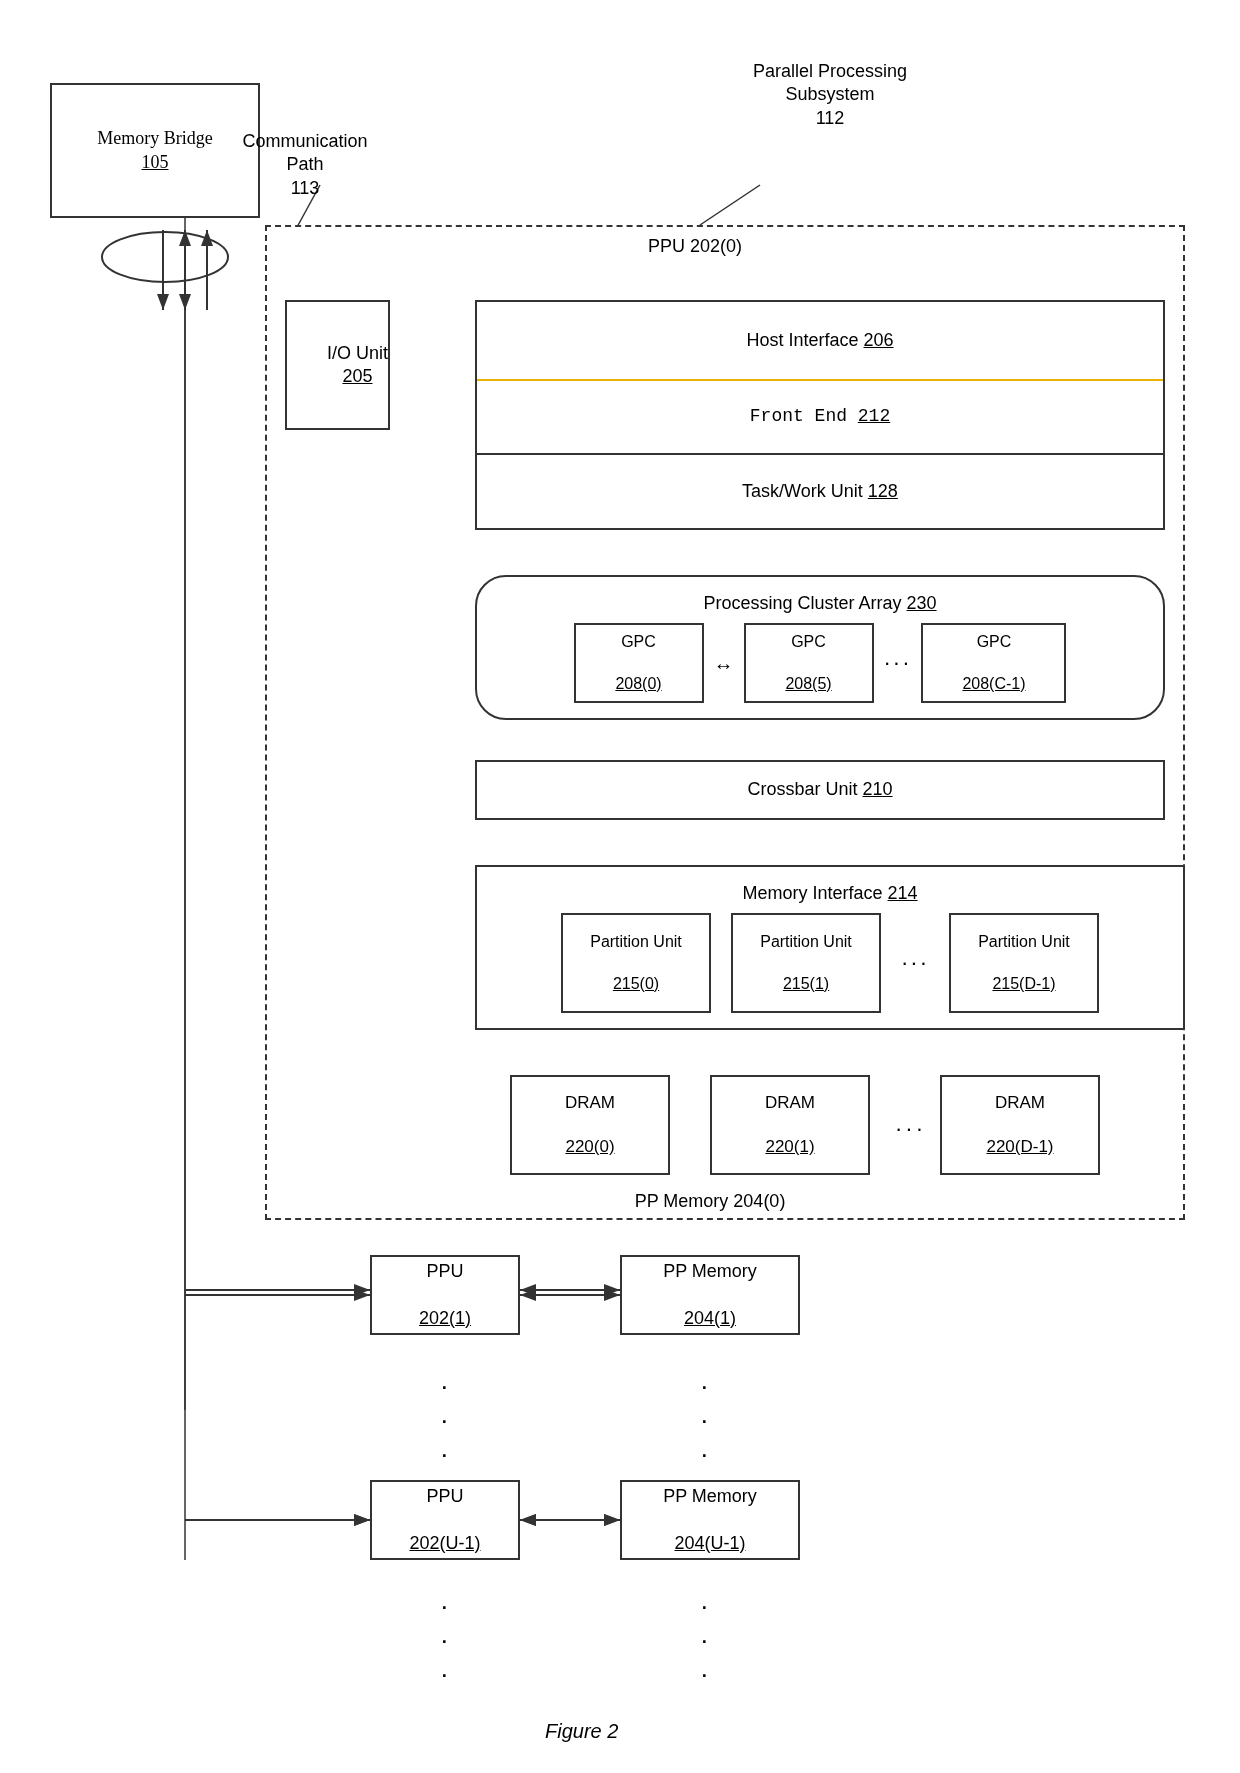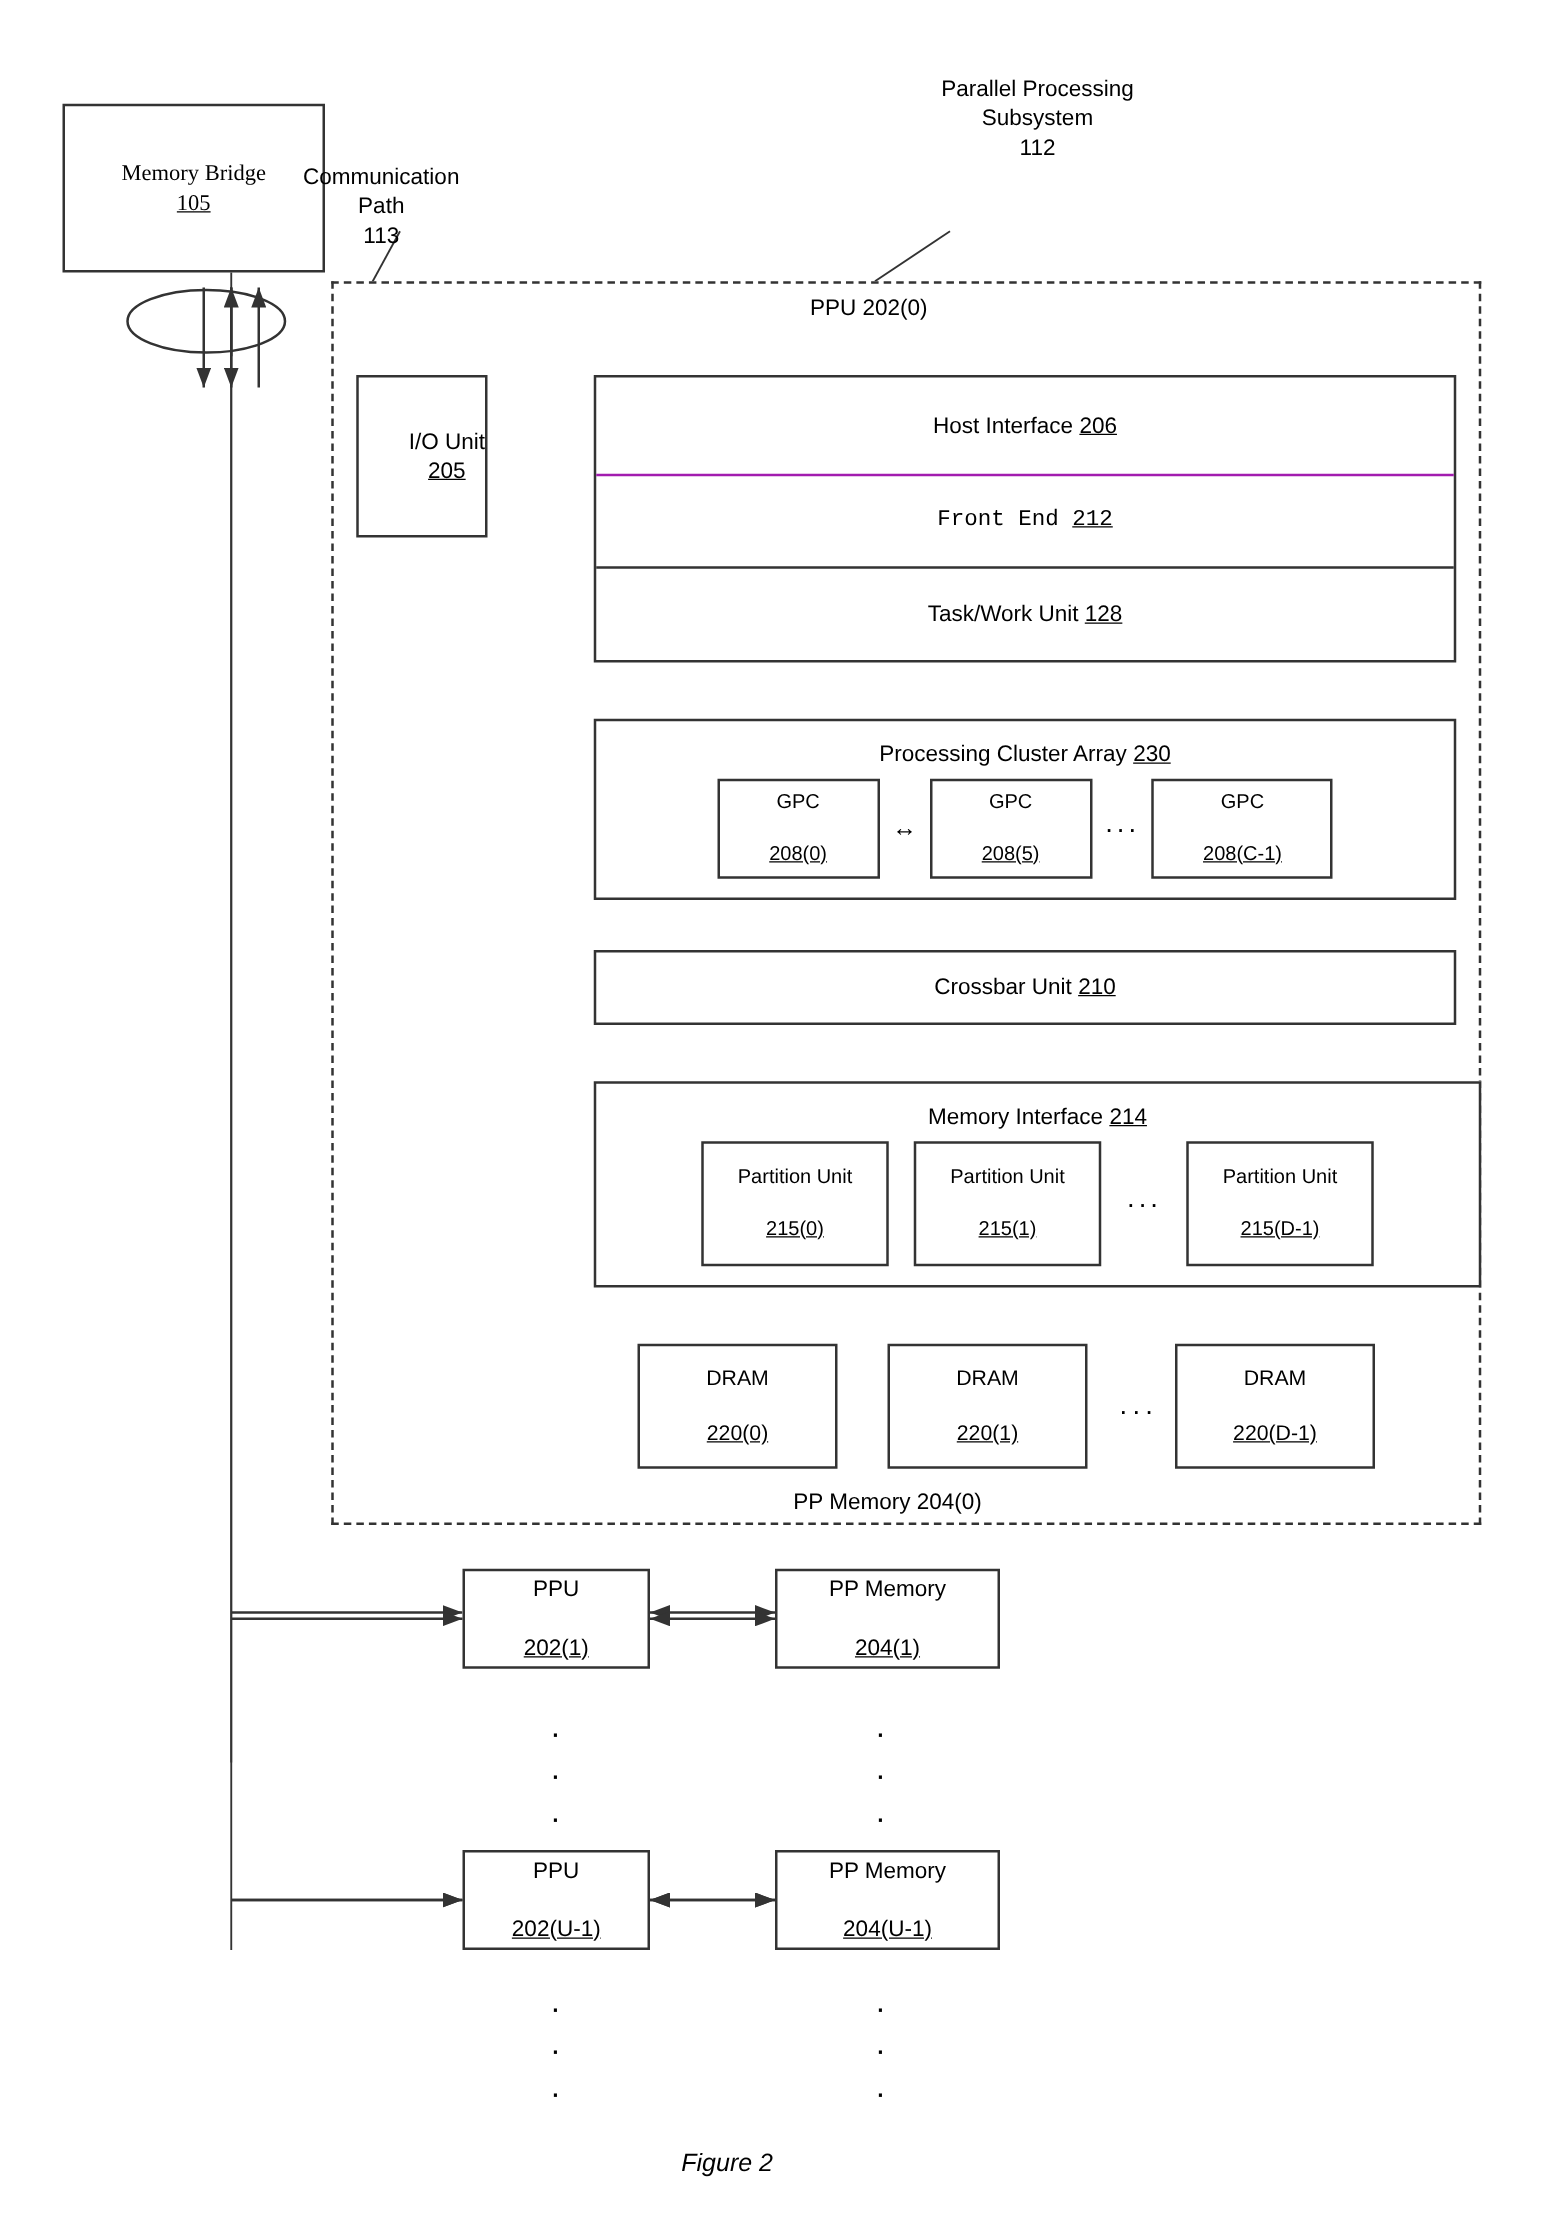--- a/index.html
+++ b/index.html
@@ -161,40 +161,40 @@
   <div class="box" style="left:285px; top:300px; width:105px; height:130px;align-items:flex-end;">
     <span class="label">
       <span>I/O
 Unit</span><br>
       <span class="underline">205</span>
     </span>
   </div>
 
   <div class="box" style="left:475px; top:300px; width:690px; height:230px; flex-direction: column; padding:0;">
 
-    <div style="width:100%; border-bottom:2px solid #a21caf; padding:12px; text-align:center; flex:1; display:flex; align-items:center; justify-content:center;">
+    <div style="width:100%; border-bottom:2px solid #eab308; padding:12px; text-align:center; flex:1; display:flex; align-items:center; justify-content:center;">
       <span>
         <span>Host Interface</span> <span class="underline">206</span>
       </span>
     </div>
 
     <div style="width:100%; border-bottom:2px solid #333; padding:10px; text-align:center; flex:1; display:flex; align-items:center; justify-content:center;font-family:Liberation Mono, monospace;">
       <span>
         <span>Front End</span> <span class="underline">212</span>
       </span>
     </div>
 
     <div style="width:100%; padding:10px; text-align:center; flex:1; display:flex; align-items:center; justify-content:center;">
       <span>
         <span>Task/Work Unit</span> <span class="underline">128</span>
       </span>
     </div>
   </div>
 
-  <div class="box" style="left:475px; top:575px; width:690px; height:145px; flex-direction: column; padding:5px;">
+  <div class="box" style="left:475px; top:575px; width:690px; height:145px; flex-direction: column; padding:5px;border-radius:31px;">
     <div style="font-size:18px; margin-bottom:8px;">
       <span>Processing Cluster Array</span> <span class="underline">230</span>
     </div>
     <div style="display:flex; align-items:center; gap:10px;">
 
       <div class="box" style="position:relative; width:130px; height:80px; font-size:16px;">
         <span>GPC</span>
           <br>
         <span class="underline">208(0)</span>
       </div>

